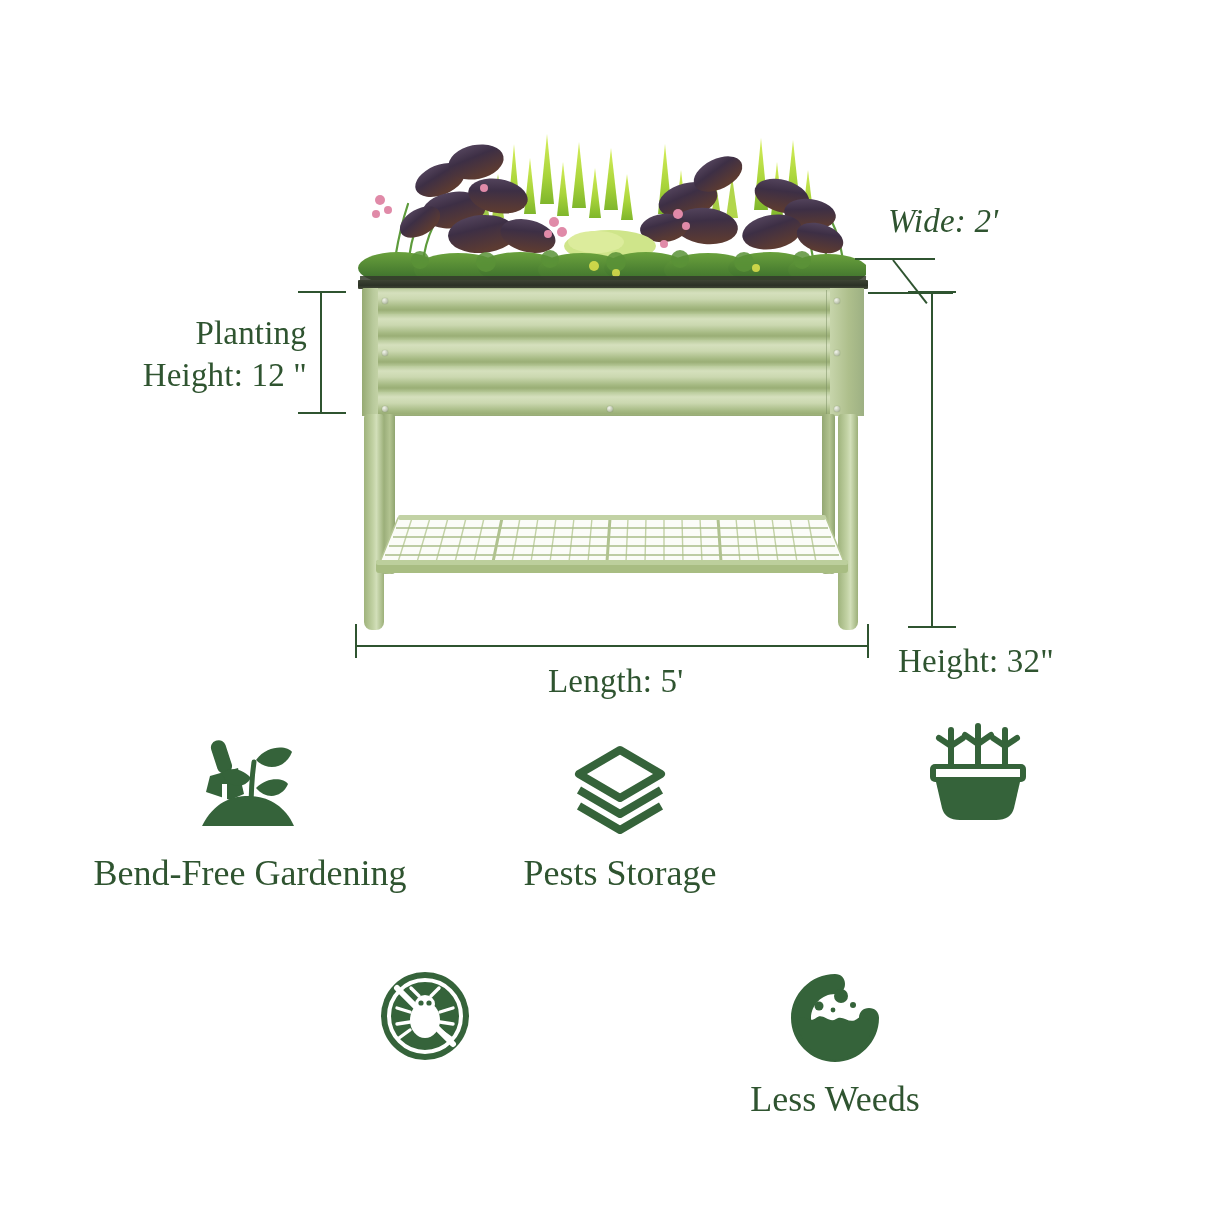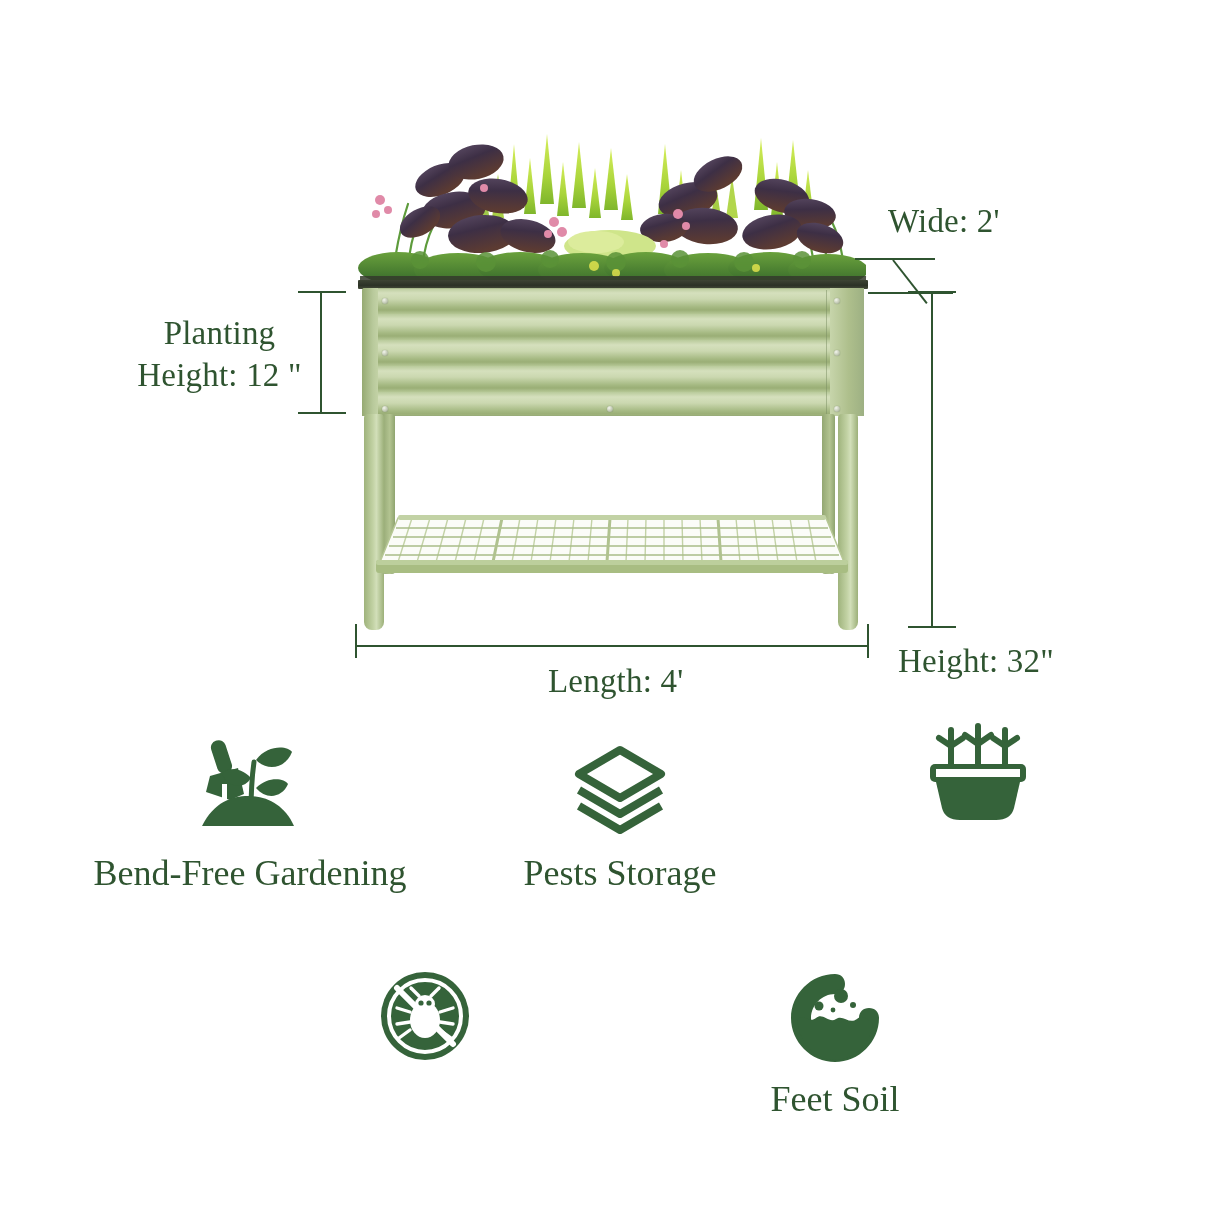--- a/index.html
+++ b/index.html
@@ -399,37 +399,37 @@
 
         <rect x="4" y="50" width="472" height="13" rx="3" fill="#a8bd82"></rect>
         <rect x="4" y="50" width="472" height="5" rx="2" fill="#bccf9c"></rect>
       </svg>
     </div>
   </div>
 
   <div class="cap-h" style="left:298px; top:291px; width:48px;"></div>
   <div class="rule-v" style="left:320px; top:291px; height:122px;"></div>
   <div class="cap-h" style="left:298px; top:412px; width:48px;"></div>
-  <div class="dim-label" style="left:132px; top:312px; width:175px; text-align:center;">Planting
+  <div class="dim-label" style="left:132px; top:312px; width:175px; text-align:right;">Planting
 Height: 12 "</div>
 
   <div class="rule-h" style="left:855px; top:258px; width:80px;"></div>
   <div class="diag" style="left:893px; top:259px; width:55px; transform: rotate(52deg);"></div>
   <div class="rule-h" style="left:868px; top:292px; width:85px;"></div>
-  <div class="dim-label" style="left:888px; top:200px;">Wide: 2'</div>
+  <div class="dim-label" style="left:888px; top:200px;font-style:italic;">Wide: 2'</div>
 
   <div class="cap-h" style="left:908px; top:291px; width:48px;"></div>
   <div class="rule-v" style="left:931px; top:291px; height:336px;"></div>
   <div class="cap-h" style="left:908px; top:626px; width:48px;"></div>
   <div class="dim-label" style="left:898px; top:640px;">Height: 32"</div>
 
   <div class="cap-v" style="left:355px; top:624px; height:34px;"></div>
   <div class="rule-h" style="left:355px; top:645px; width:514px;"></div>
   <div class="cap-v" style="left:867px; top:624px; height:34px;"></div>
-  <div class="dim-label" style="left:548px; top:660px;">Length: 4'</div>
+  <div class="dim-label" style="left:548px; top:660px;">Length: 5'</div>
 
   <div class="features">
 
     <div class="feature f1">
       <div class="ficon">
         <svg width="112" height="104" viewBox="0 0 112 104" xmlns="http://www.w3.org/2000/svg" fill="#35633a">
 
           <rect x="20" y="6" width="15" height="34" rx="7" transform="rotate(-18 27 23)"></rect>
 
           <path d="M16 42 L44 34 L50 60 L36 66 L12 58 Z"></path>
@@ -522,17 +522,17 @@
 
           <path d="M8 48 C14 40 20 52 27 46 C34 40 40 52 47 47 C54 42 60 53 68 47
                    C74 42 80 48 84 52 C80 74 64 88 46 88 C27 88 11 73 8 48 Z" fill="#35633a"></path>
 
           <circle cx="52" cy="24" r="7" fill="#35633a"></circle>
           <circle cx="30" cy="34" r="4.5" fill="#35633a"></circle>
           <circle cx="64" cy="33" r="3" fill="#35633a"></circle>
           <circle cx="44" cy="38" r="2.4" fill="#35633a"></circle>
         </svg>
       </div>
-      <div class="flabel">Feet Soil</div>
+      <div class="flabel">Less Weeds</div>
     </div>
 
   </div>
 </div>
 
 </body></html>

